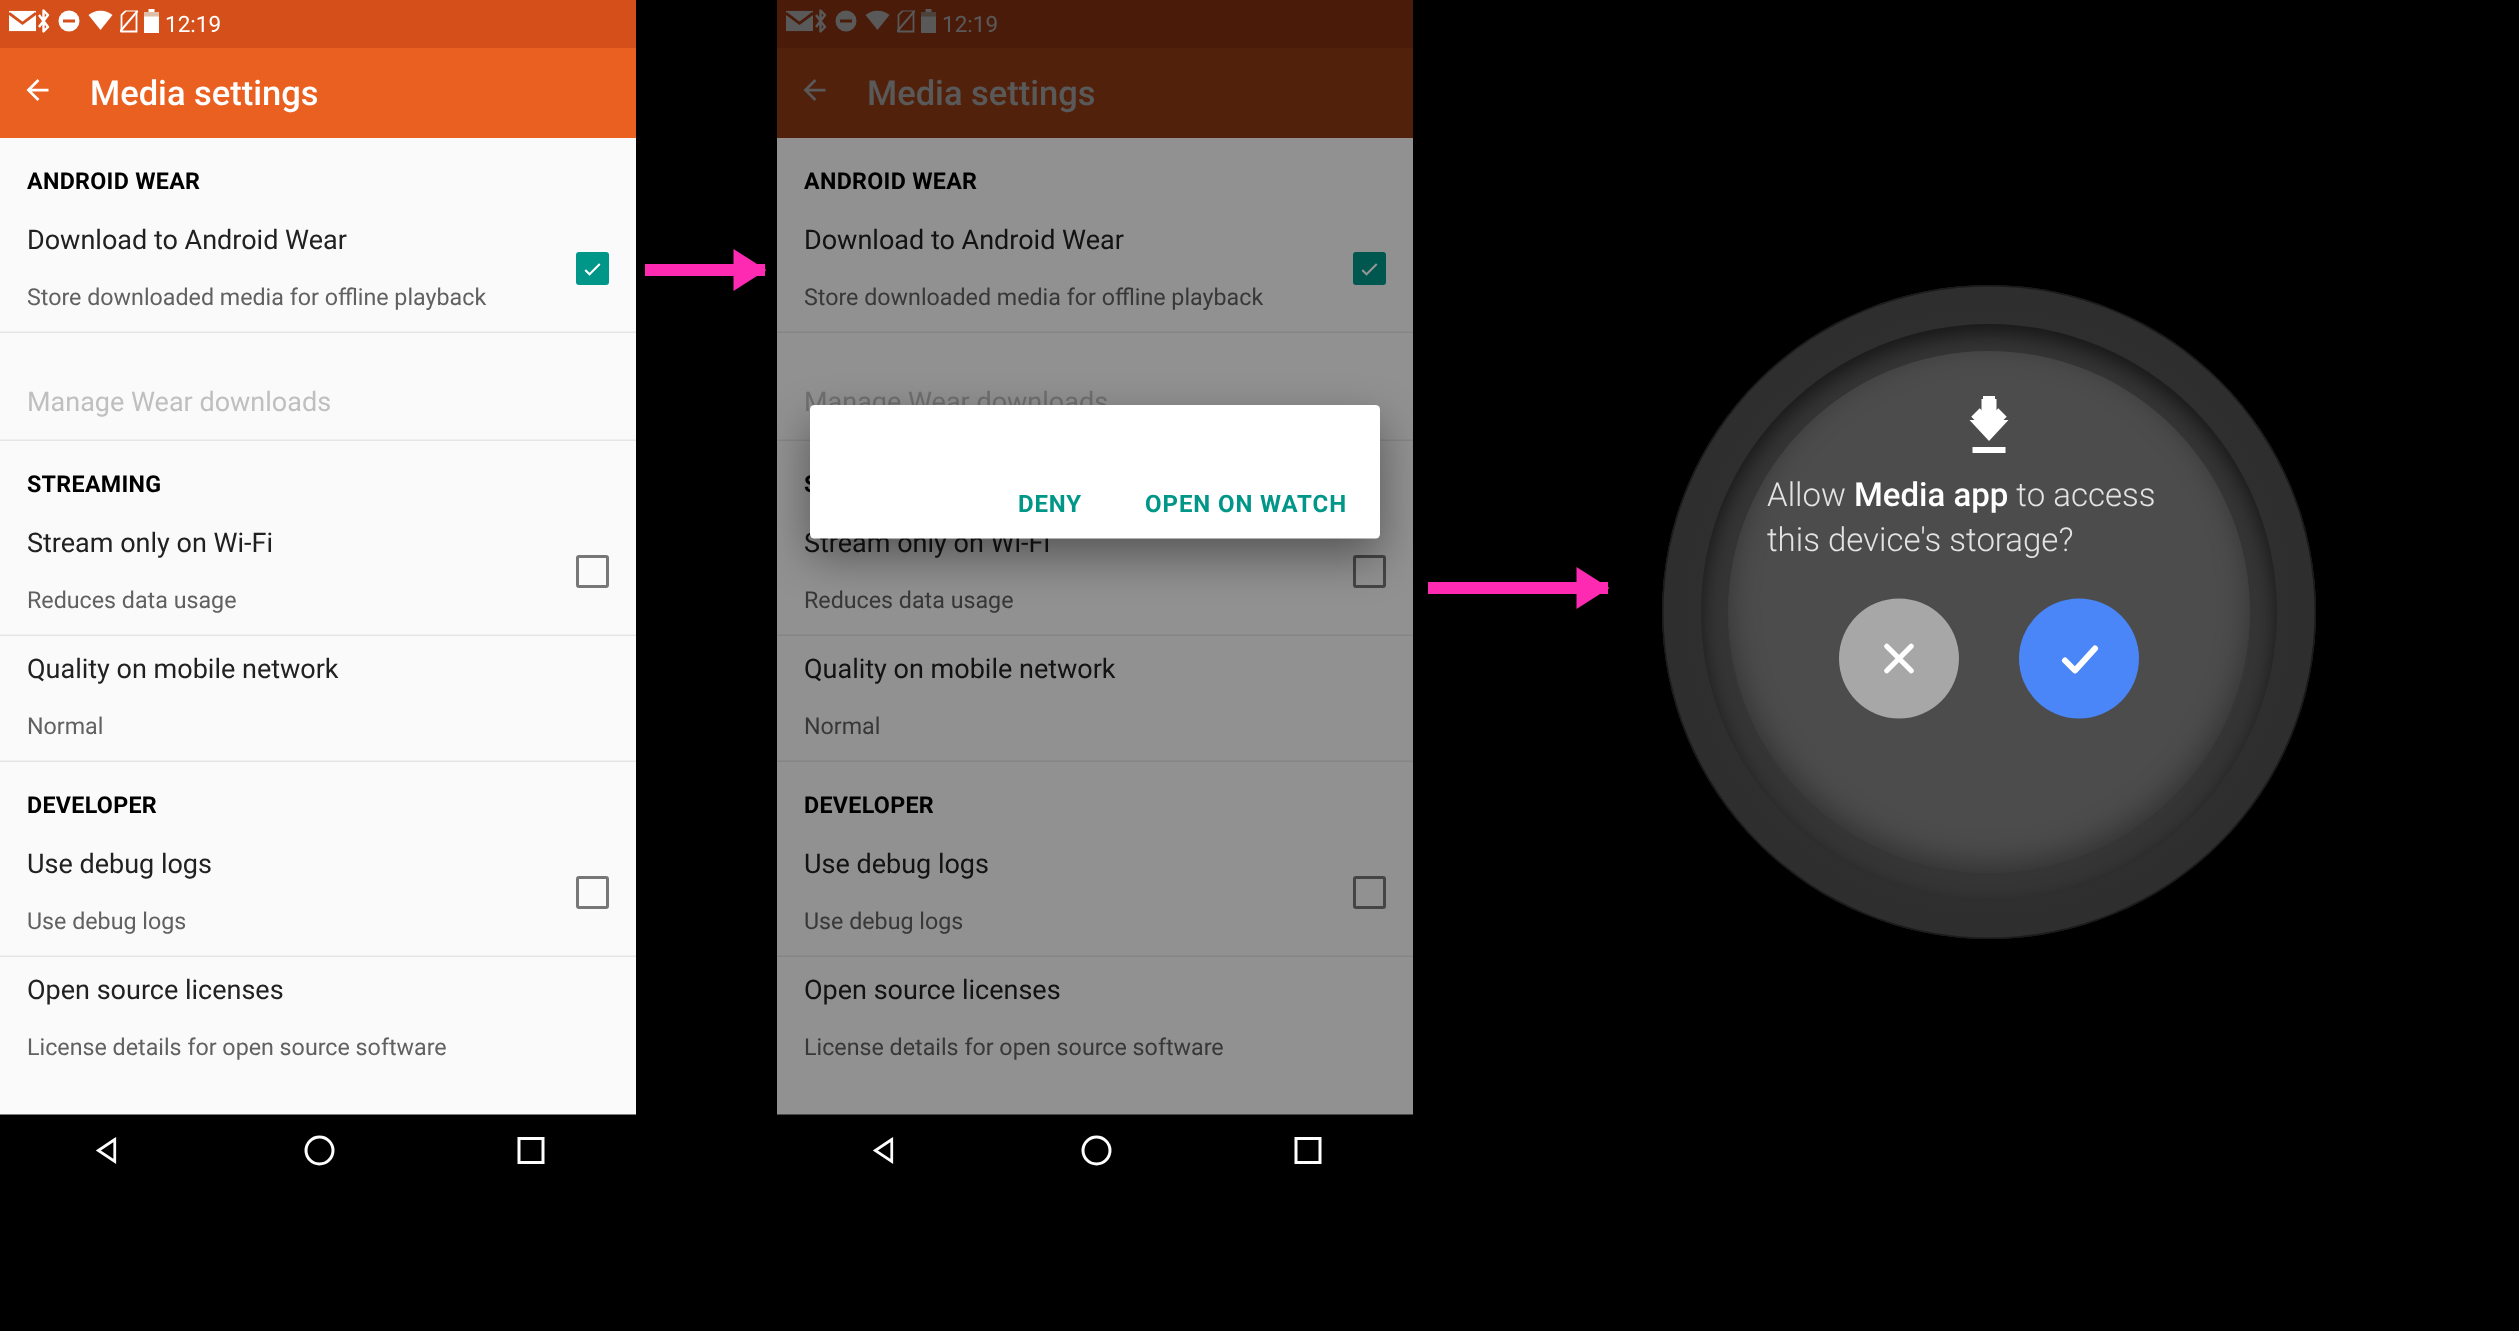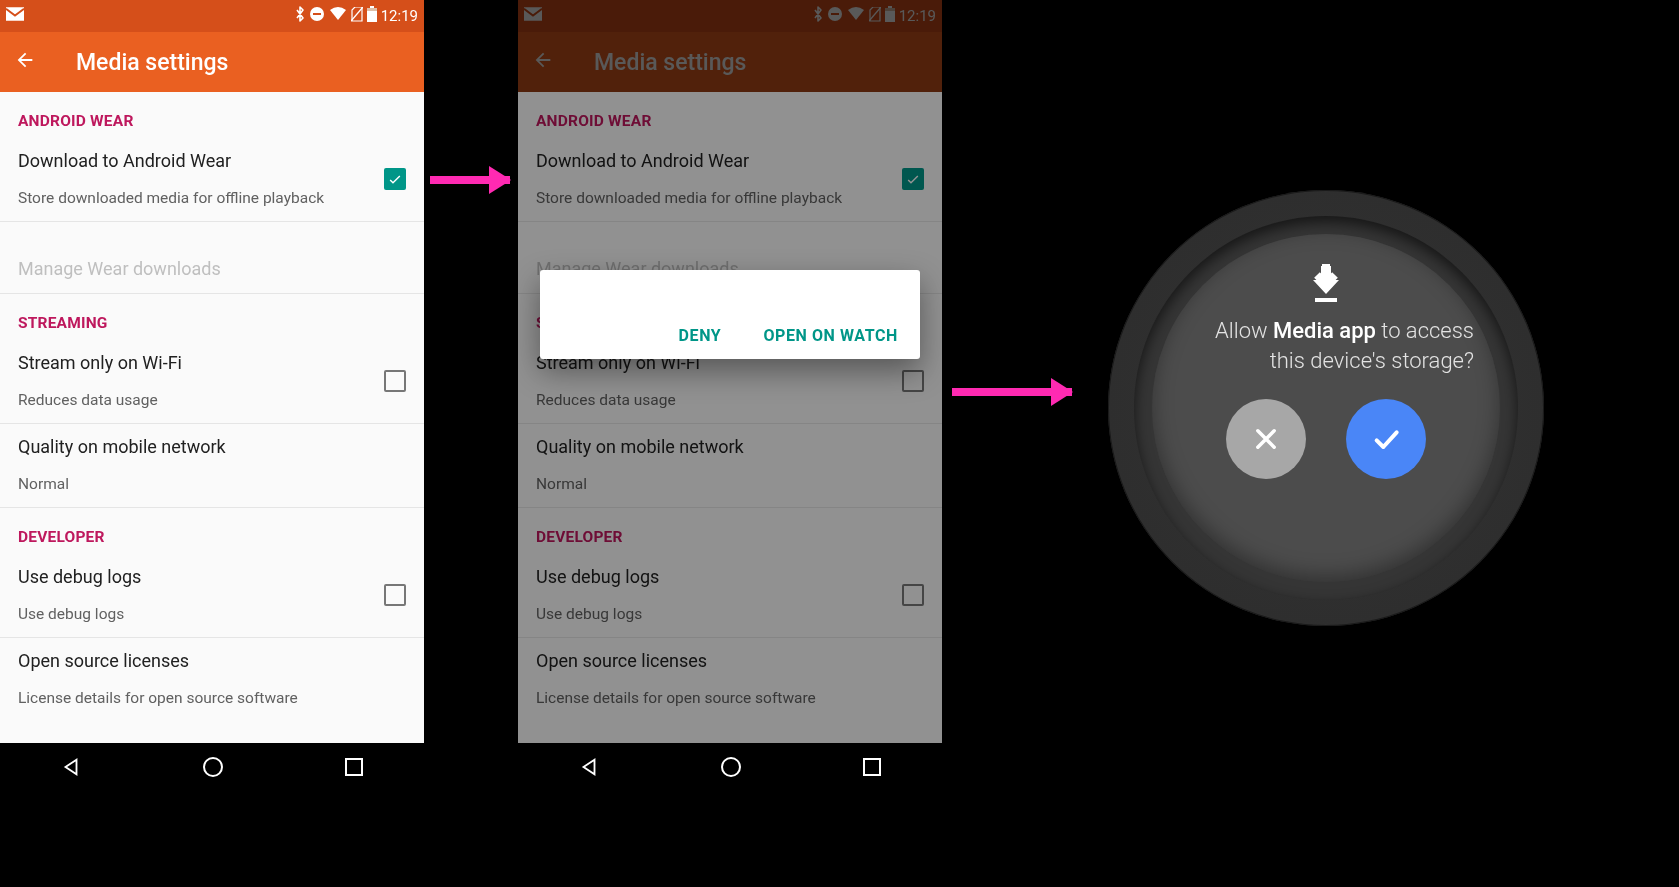--- a/index.html
+++ b/index.html
@@ -21,53 +21,53 @@
   .phone.left { left: 0; }
   .phone.mid { left: 518px; }
 
   
   .statusbar {
     height: 27px;
     background: #d54f1a;
     color: #fff;
     display: flex;
     align-items: center;
-    justify-content: space-between;
+    justify-content: flex-start;
     padding: 16px 6px;
     font-size: 15px;
   }
   .statusbar .left-icons, .statusbar .right-icons {
     display: flex; align-items: center; gap: 4px;
   }
   .status-right { display:flex; align-items:center; gap:4px;}
   .clock { font-weight: 400; }
 
   
   .appbar {
     height: 60px;
     background: #ea6021;
     color: #fff;
     display: flex;
     align-items: center;
     padding: 0 14px;
-    gap: 40px;
+    gap: 24px;
   }
   .appbar-title {
     font-size: 23px;
     font-weight: 500;
   }
 
   
   .content {
     background: #fafafa;
     height: calc(100% - 27px - 60px - 51px);
     overflow: hidden;
   }
   .section-header {
-    color: #be185d;
+    color: #000000;
     font-size: 15.5px;
     font-weight: 700;
     padding: 20px 18px 8px 18px;
     letter-spacing: 0.2px;
   }
   .row {
     display: flex;
     align-items: center;
     justify-content: space-between;
     padding: 12px 18px 14px 18px;
@@ -171,21 +171,21 @@
     background:#353535;
     display:flex;align-items:center;justify-content:center;
     box-shadow: inset 0 6px 14px rgba(0,0,0,.6);
   }
   .watch-face {
     width: 348px; height:348px; border-radius:50%;
     background: #4c4c4c;
     display:flex;flex-direction:column;align-items:center;
     padding: 30px 26px 0 26px;
     color:#e3e3e3;
-    text-align:right;
+    text-align:left;
     box-shadow: inset 0 -6px 20px rgba(0,0,0,.35);
   }
   .watch-dl-icon { margin-bottom:8px;}
   .watch-text {
     font-size: 22px;
     font-weight: 300;
     line-height: 1.35;
   }
   .watch-text b { font-weight: 500; color:#fff;}
   .watch-btns {

